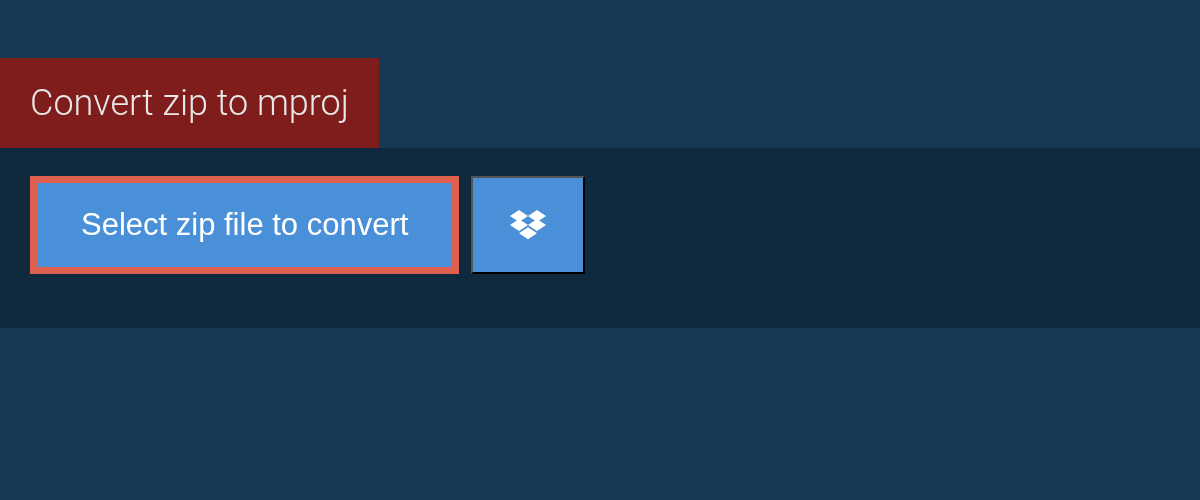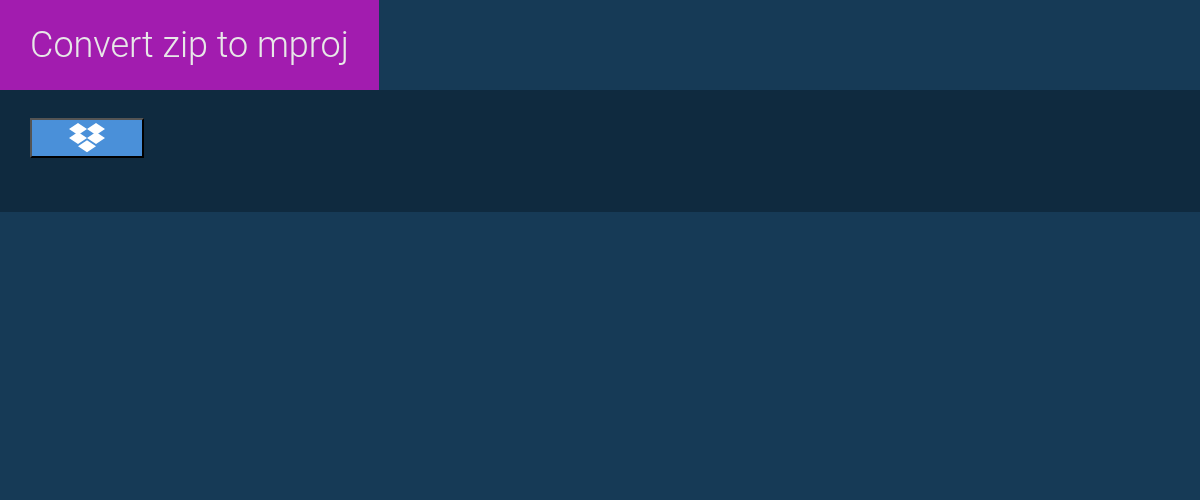--- a/index.html
+++ b/index.html
@@ -8,23 +8,24 @@
       box-sizing: border-box;
     }
     body {
       width: 1200px;
       height: 500px;
       background: #163a56;
       font-family: -apple-system, BlinkMacSystemFont, "Segoe UI", Roboto, Helvetica, Arial, sans-serif;
       overflow: hidden;
     }
     .header-tab {
-      background: #a21caf;
+      background: #7f1d1d;
       display: inline-block;
       padding: 24px 30px;
+      margin-top: 58px;
     }
     .header-title {
       color: #e8e8e8;
       font-size: 36px;
       font-weight: 300;
     }
     .main-panel {
       background: #0f2a3f;
       width: 100%;
       padding: 28px 30px 54px 30px;
@@ -64,20 +65,23 @@
 <body>
 
 
 
 <div class="header-tab">
   <h1 class="header-title">Convert zip to mproj</h1>
 </div>
 
 <div class="main-panel">
   <div class="button-row">
+    <button class="select-button">
+      <span>Select zip file to convert</span>
+    </button>
     <button class="dropbox-button">
       <svg class="dropbox-icon" viewBox="0 0 24 24">
         <path d="M6 2 L12 6 L6 10 L0 6 Z M18 2 L24 6 L18 10 L12 6 Z M0 12 L6 8 L12 12 L6 16 Z M12 12 L18 8 L24 12 L18 16 Z M6 17.5 L12 13.5 L18 17.5 L12 21.5 Z"></path>
       </svg>
     </button>
   </div>
 </div>
 
 
 

